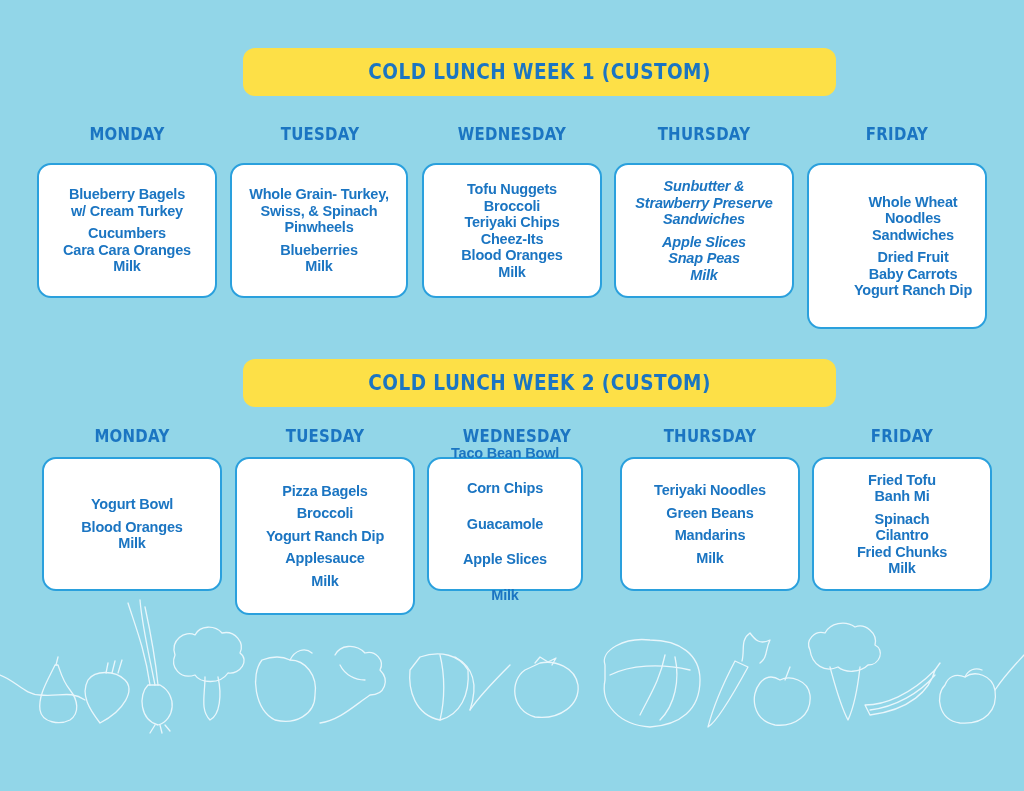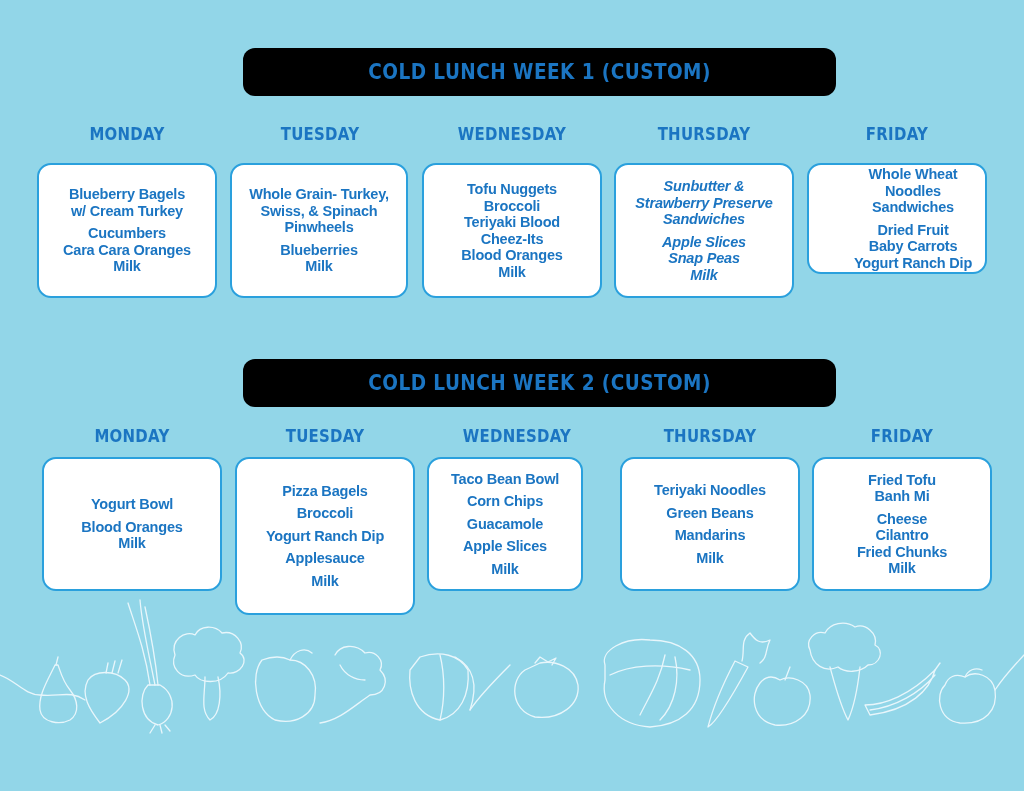--- a/index.html
+++ b/index.html
@@ -4,21 +4,21 @@
 <style>
   html, body { margin:0; padding:0; }
   body {
     width:1024px; height:791px; overflow:hidden;
     background:#92d6e8;
     position:relative;
     font-family:"Liberation Sans", sans-serif;
   }
   .banner {
     position:absolute; left:243px; width:593px; height:48px;
-    background:#000000; border-radius:12px;
+    background:#fde047; border-radius:12px;
     display:flex; align-items:center; justify-content:center;
   }
   .banner span {
     font-family:"DejaVu Sans", sans-serif;
     font-weight:bold; font-size:21px; color:#1b75c2;
     letter-spacing:0.5px; transform:scaleX(0.88);
     display:inline-block;
   }
   .day-label {
     position:absolute; width:180px; text-align:center;
@@ -69,41 +69,41 @@
       <div class="group">
         <div>Blueberries</div>
         <div>Milk</div>
       </div>
     </div>
     <div class="day-label" style="left: 422px; top: 124px;">WEDNESDAY</div>
     <div class="card" style="left: 422px; top: 163px; width: 180px; height: 135px;">
       <div class="group">
         <div>Tofu Nuggets</div>
         <div>Broccoli</div>
-        <div>Teriyaki Blood</div>
+        <div>Teriyaki Chips</div>
         <div>Cheez-Its</div>
         <div>Blood Oranges</div>
         <div>Milk</div>
       </div>
     </div>
     <div class="day-label" style="left: 614px; top: 124px;">THURSDAY</div>
     <div class="card" style="left: 614px; top: 163px; width: 180px; height: 135px; font-style: italic;">
       <div class="group">
         <div>Sunbutter &amp;</div>
         <div>Strawberry Preserve</div>
         <div>Sandwiches</div>
       </div>
       <div class="group">
         <div>Apple Slices</div>
         <div>Snap Peas</div>
         <div>Milk</div>
       </div>
     </div>
     <div class="day-label" style="left: 807px; top: 124px;">FRIDAY</div>
-    <div class="card" style="left: 807px; top: 163px; width: 180px; height: 111px; padding-left: 32px;">
+    <div class="card" style="left: 807px; top: 163px; width: 180px; height: 166px; padding-left: 32px;">
       <div class="group">
         <div>Whole Wheat</div>
         <div>Noodles</div>
         <div>Sandwiches</div>
       </div>
       <div class="group">
         <div>Dried Fruit</div>
         <div>Baby Carrots</div>
         <div>Yogurt Ranch Dip</div>
       </div>
@@ -137,21 +137,21 @@
         <div>Yogurt Ranch Dip</div>
       </div>
       <div class="group">
         <div>Applesauce</div>
       </div>
       <div class="group">
         <div>Milk</div>
       </div>
     </div>
     <div class="day-label" style="left: 427px; top: 426px;">WEDNESDAY</div>
-    <div class="card" style="left: 427px; top: 457px; width: 156px; height: 134px;">
+    <div class="card" style="left: 427px; top: 457px; width: 156px; height: 134px; gap: 13px;">
       <div class="group">
         <div>Taco Bean Bowl</div>
       </div>
       <div class="group">
         <div>Corn Chips</div>
       </div>
       <div class="group">
         <div>Guacamole</div>
       </div>
       <div class="group">
@@ -176,21 +176,21 @@
         <div>Milk</div>
       </div>
     </div>
     <div class="day-label" style="left: 812px; top: 426px;">FRIDAY</div>
     <div class="card" style="left: 812px; top: 457px; width: 180px; height: 134px;">
       <div class="group">
         <div>Fried Tofu</div>
         <div>Banh Mi</div>
       </div>
       <div class="group">
-        <div>Cheese</div>
+        <div>Spinach</div>
         <div>Cilantro</div>
         <div>Fried Chunks</div>
         <div>Milk</div>
       </div>
     </div>
   </div>
 
 <svg class="deco" width="1024" height="140" viewBox="0 0 1024 140" fill="none" stroke="#e8f6fb" stroke-width="1.3" stroke-linecap="round" stroke-linejoin="round">
 
   <path d="M0 80 C15 85 25 100 40 100 C60 102 70 95 85 105"></path>

